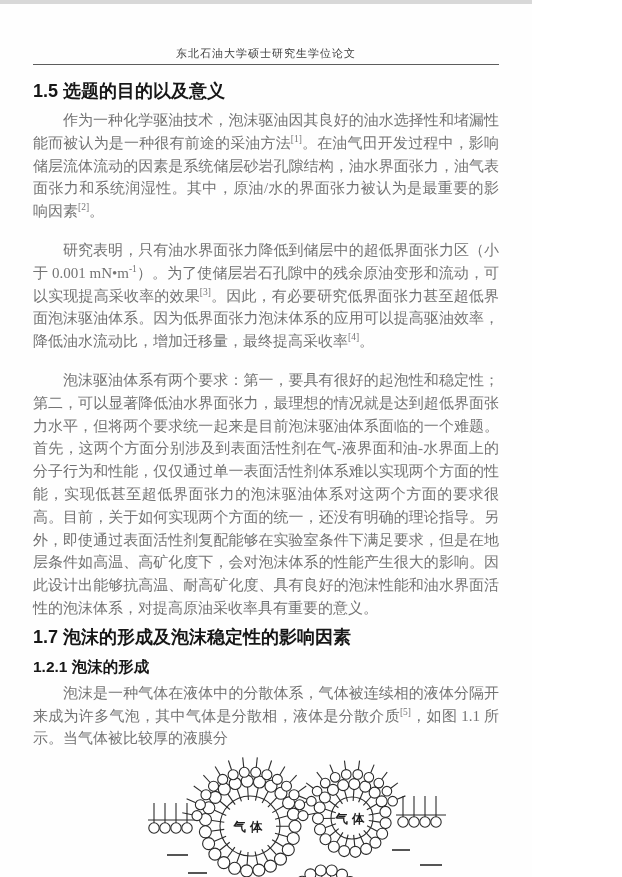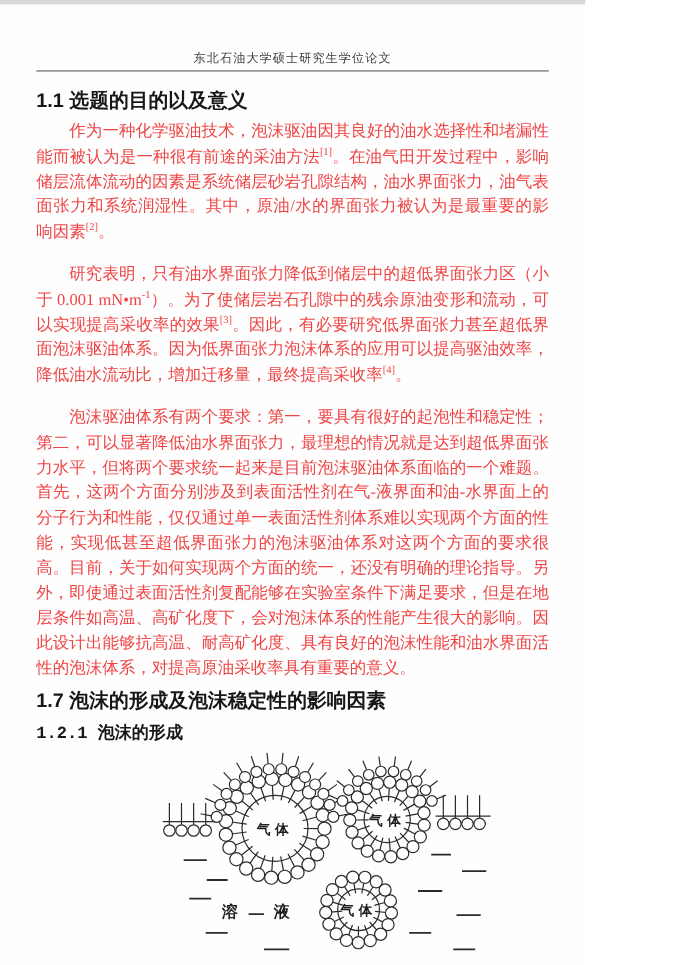--- a/index.html
+++ b/index.html
@@ -42,34 +42,34 @@
   .sec{
     font-family:"Liberation Sans","DejaVu Sans",sans-serif;
     font-weight:bold;
     color:#171717;
     font-size:18px;
     line-height:24px;
   }
   .sec-11{margin:14px 33px 6px 33px;}
   .sec-12{margin:5px 33px 0 33px;}
   .subsec{
-    font-family:Liberation Mono, monospace;
+    font-family:Liberation Sans, sans-serif;
     font-weight:bold;
     color:#171717;
     font-size:15.5px;
     line-height:20px;
     margin:8px 33px 0 33px;
   }
   p.body{
     margin:5px 33px 0 33px;
     font-size:15px;
     line-height:22.8px;
     text-align:justify;
     text-indent:2em;
-    color:#ef4444;
+    color:#737373;
   }
   p.body + p.body{margin-top:16px;}
   sup{font-size:9.5px;line-height:0;}
   .figwrap{
     margin:2px 0 0 130px;
     width:340px;
   }
   .figwrap svg{display:block;}
 </style>
 </head>
@@ -77,30 +77,31 @@
 
 <div class="page">
   <div class="top-strip"></div>
 
   <div class="running-header">
     <div class="running-header-text">东北石油大学硕士研究生学位论文</div>
   </div>
   <div class="header-rule"></div>
 
 
-  <h2 class="sec sec-11">1.1 选题的目的以及意义</h2>
+  <h2 class="sec sec-11">1.5 选题的目的以及意义</h2>
 
   <p class="body">作为一种化学驱油技术，泡沫驱油因其良好的油水选择性和堵漏性能而被认为是一种很有前途的采油方法<sup>[1]</sup>。在油气田开发过程中，影响储层流体流动的因素是系统储层砂岩孔隙结构，油水界面张力，油气表面张力和系统润湿性。其中，原油/水的界面张力被认为是最重要的影响因素<sup>[2]</sup>。</p>
   <p class="body">研究表明，只有油水界面张力降低到储层中的超低界面张力区（小于 0.001 mN•m<sup>-1</sup>）。为了使储层岩石孔隙中的残余原油变形和流动，可以实现提高采收率的效果<sup>[3]</sup>。因此，有必要研究低界面张力甚至超低界面泡沫驱油体系。因为低界面张力泡沫体系的应用可以提高驱油效率，降低油水流动比，增加迁移量，最终提高采收率<sup>[4]</sup>。</p>
   <p class="body">泡沫驱油体系有两个要求：第一，要具有很好的起泡性和稳定性；第二，可以显著降低油水界面张力，最理想的情况就是达到超低界面张力水平，但将两个要求统一起来是目前泡沫驱油体系面临的一个难题。首先，这两个方面分别涉及到表面活性剂在气-液界面和油-水界面上的分子行为和性能，仅仅通过单一表面活性剂体系难以实现两个方面的性能，实现低甚至超低界面张力的泡沫驱油体系对这两个方面的要求很高。目前，关于如何实现两个方面的统一，还没有明确的理论指导。另外，即使通过表面活性剂复配能够在实验室条件下满足要求，但是在地层条件如高温、高矿化度下，会对泡沫体系的性能产生很大的影响。因此设计出能够抗高温、耐高矿化度、具有良好的泡沫性能和油水界面活性的泡沫体系，对提高原油采收率具有重要的意义。</p>
 
   <h2 class="sec sec-12">1.7 泡沫的形成及泡沫稳定性的影响因素</h2>
 
   <h3 class="subsec">1.2.1 泡沫的形成</h3>
 
+  <p class="body">泡沫是一种气体在液体中的分散体系，气体被连续相的液体分隔开来成为许多气泡，其中气体是分散相，液体是分散介质<sup>[5]</sup>，如图 1.1 所示。当气体被比较厚的液膜分</p>
 
   <figure class="figwrap" style="margin:2px 0 0 130px;">
     <svg id="foam-svg" width="340" height="196" viewBox="0 -6 340 196">
         <line x1="18" y1="62" x2="67" y2="62" stroke="#2b2b2b" stroke-width="1.1" fill="none"></line>
         <line x1="24" y1="65" x2="24" y2="45" stroke="#2b2b2b" stroke-width="1.1" fill="none"></line>
         <circle cx="24" cy="70" r="5.2" stroke="#2b2b2b" stroke-width="1.1" fill="#fff"></circle>
         <line x1="35" y1="65" x2="35" y2="45" stroke="#2b2b2b" stroke-width="1.1" fill="none"></line>
         <circle cx="35" cy="70" r="5.2" stroke="#2b2b2b" stroke-width="1.1" fill="#fff"></circle>
         <line x1="46" y1="65" x2="46" y2="45" stroke="#2b2b2b" stroke-width="1.1" fill="none"></line>
         <circle cx="46" cy="70" r="5.2" stroke="#2b2b2b" stroke-width="1.1" fill="#fff"></circle>

